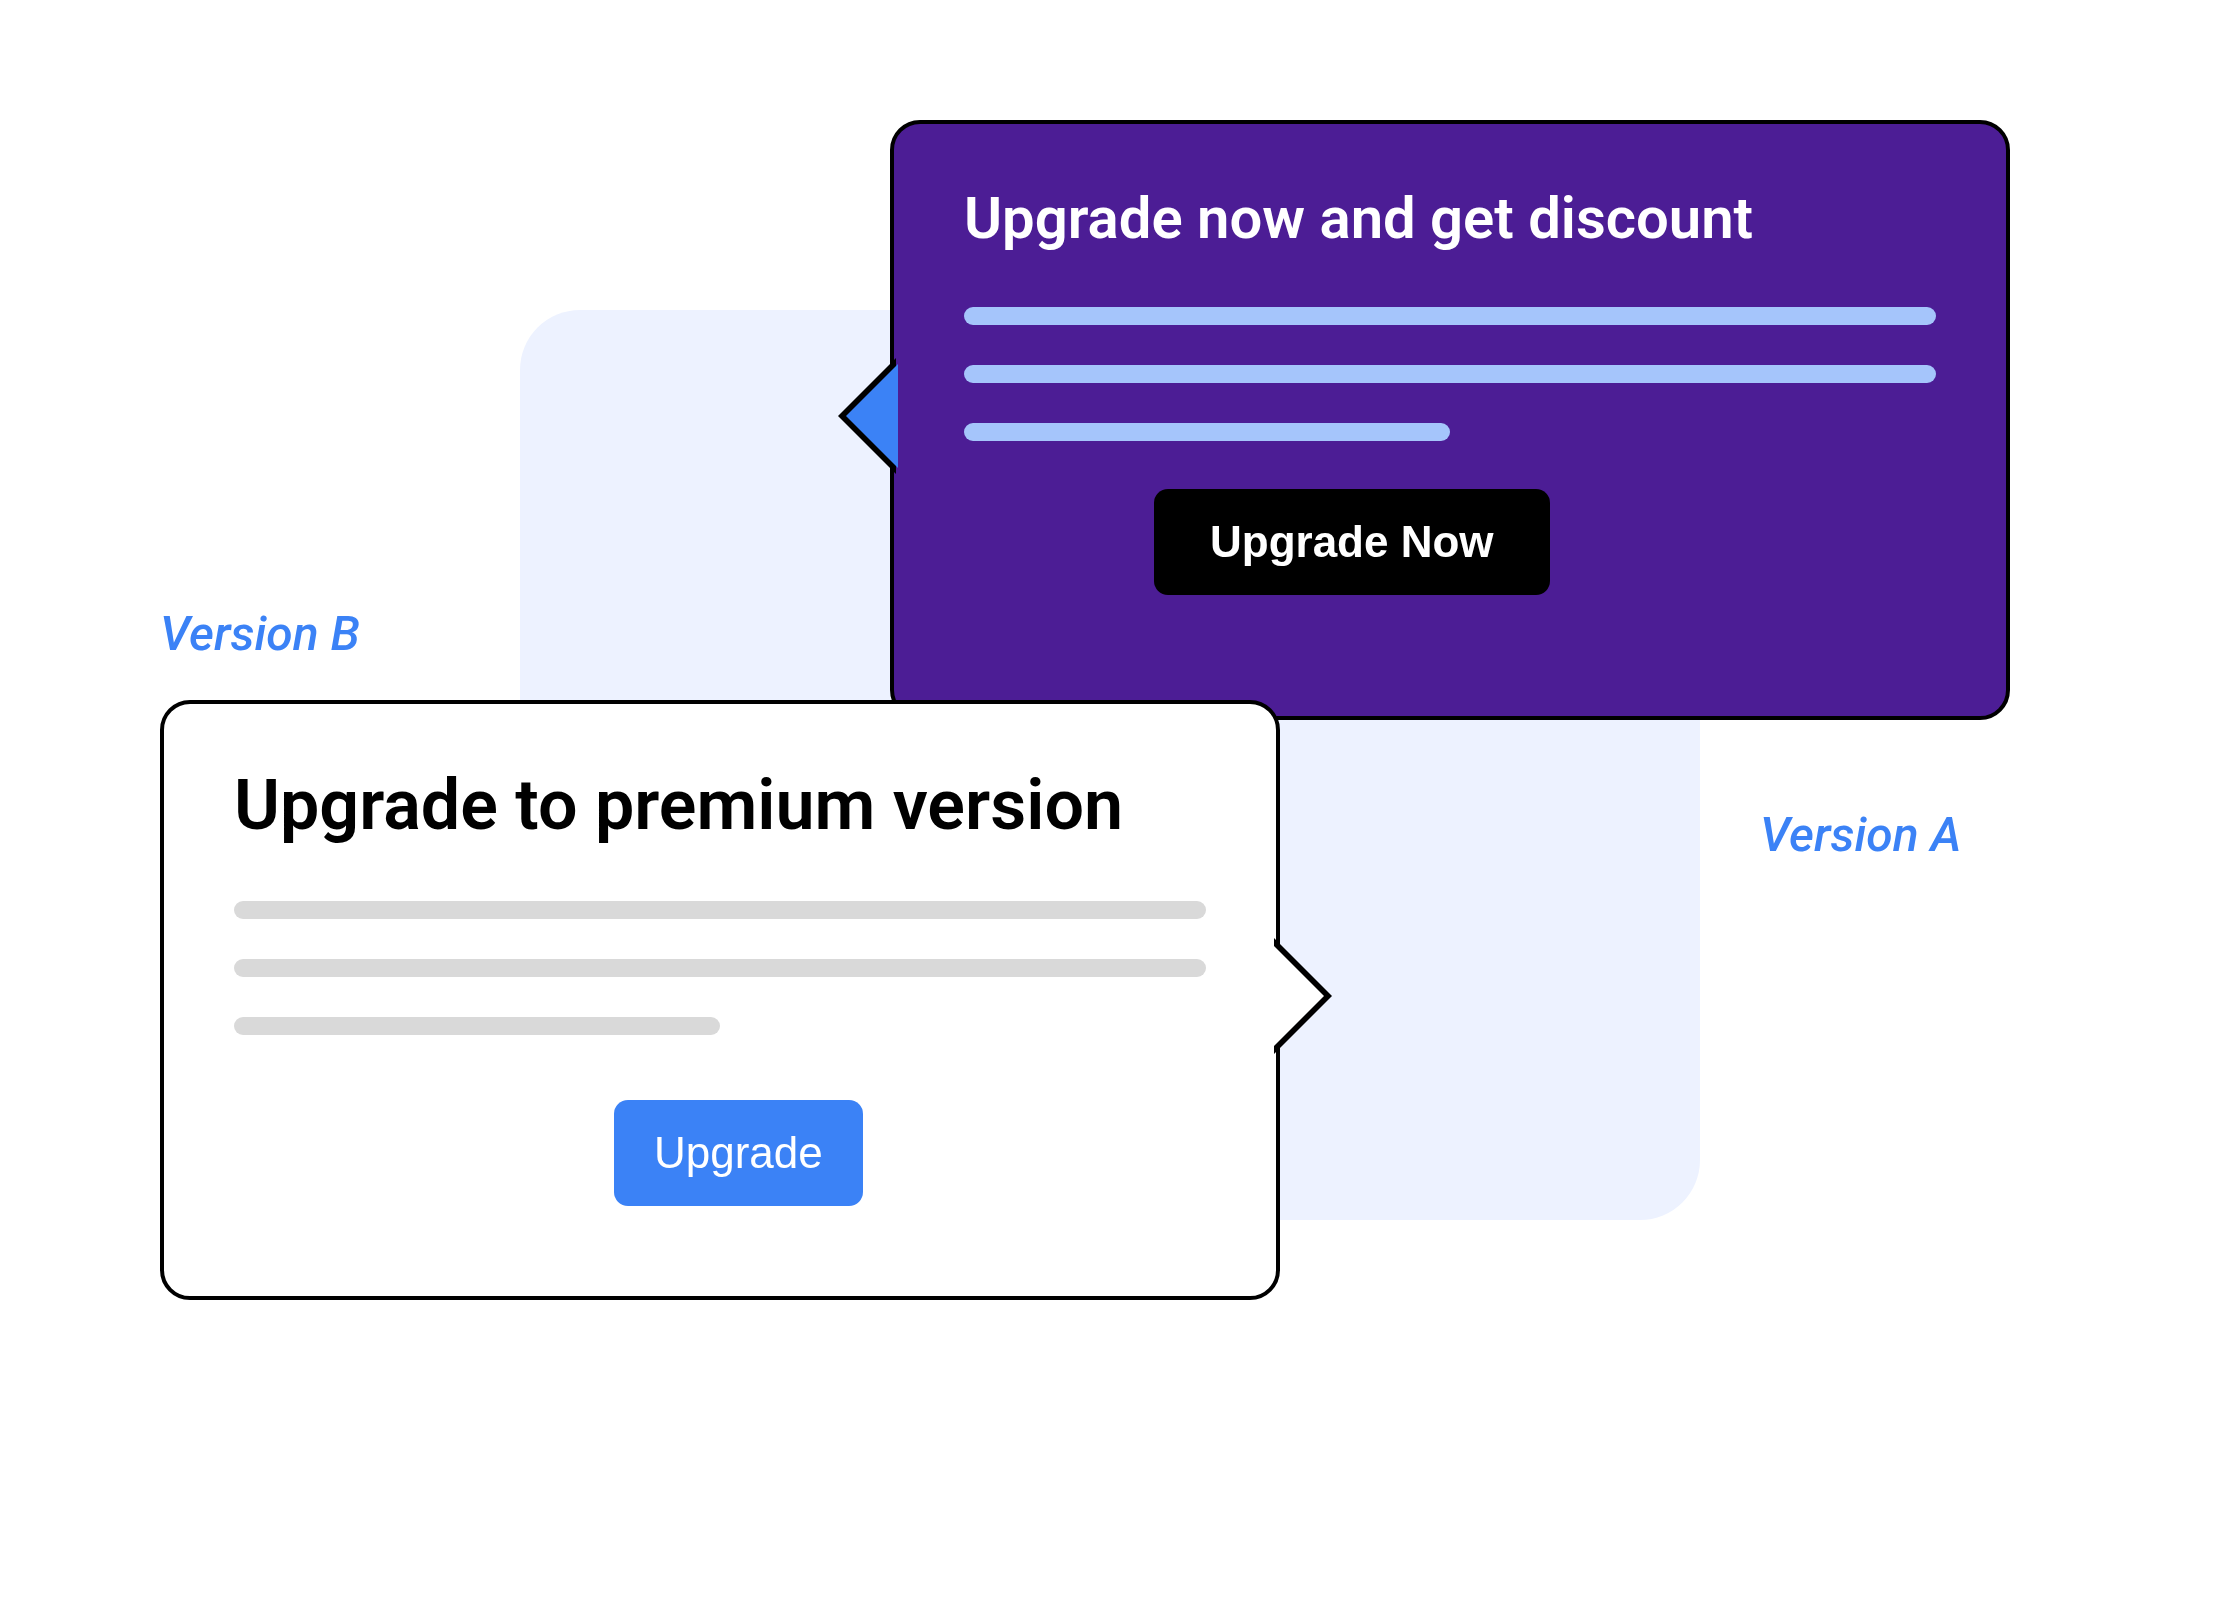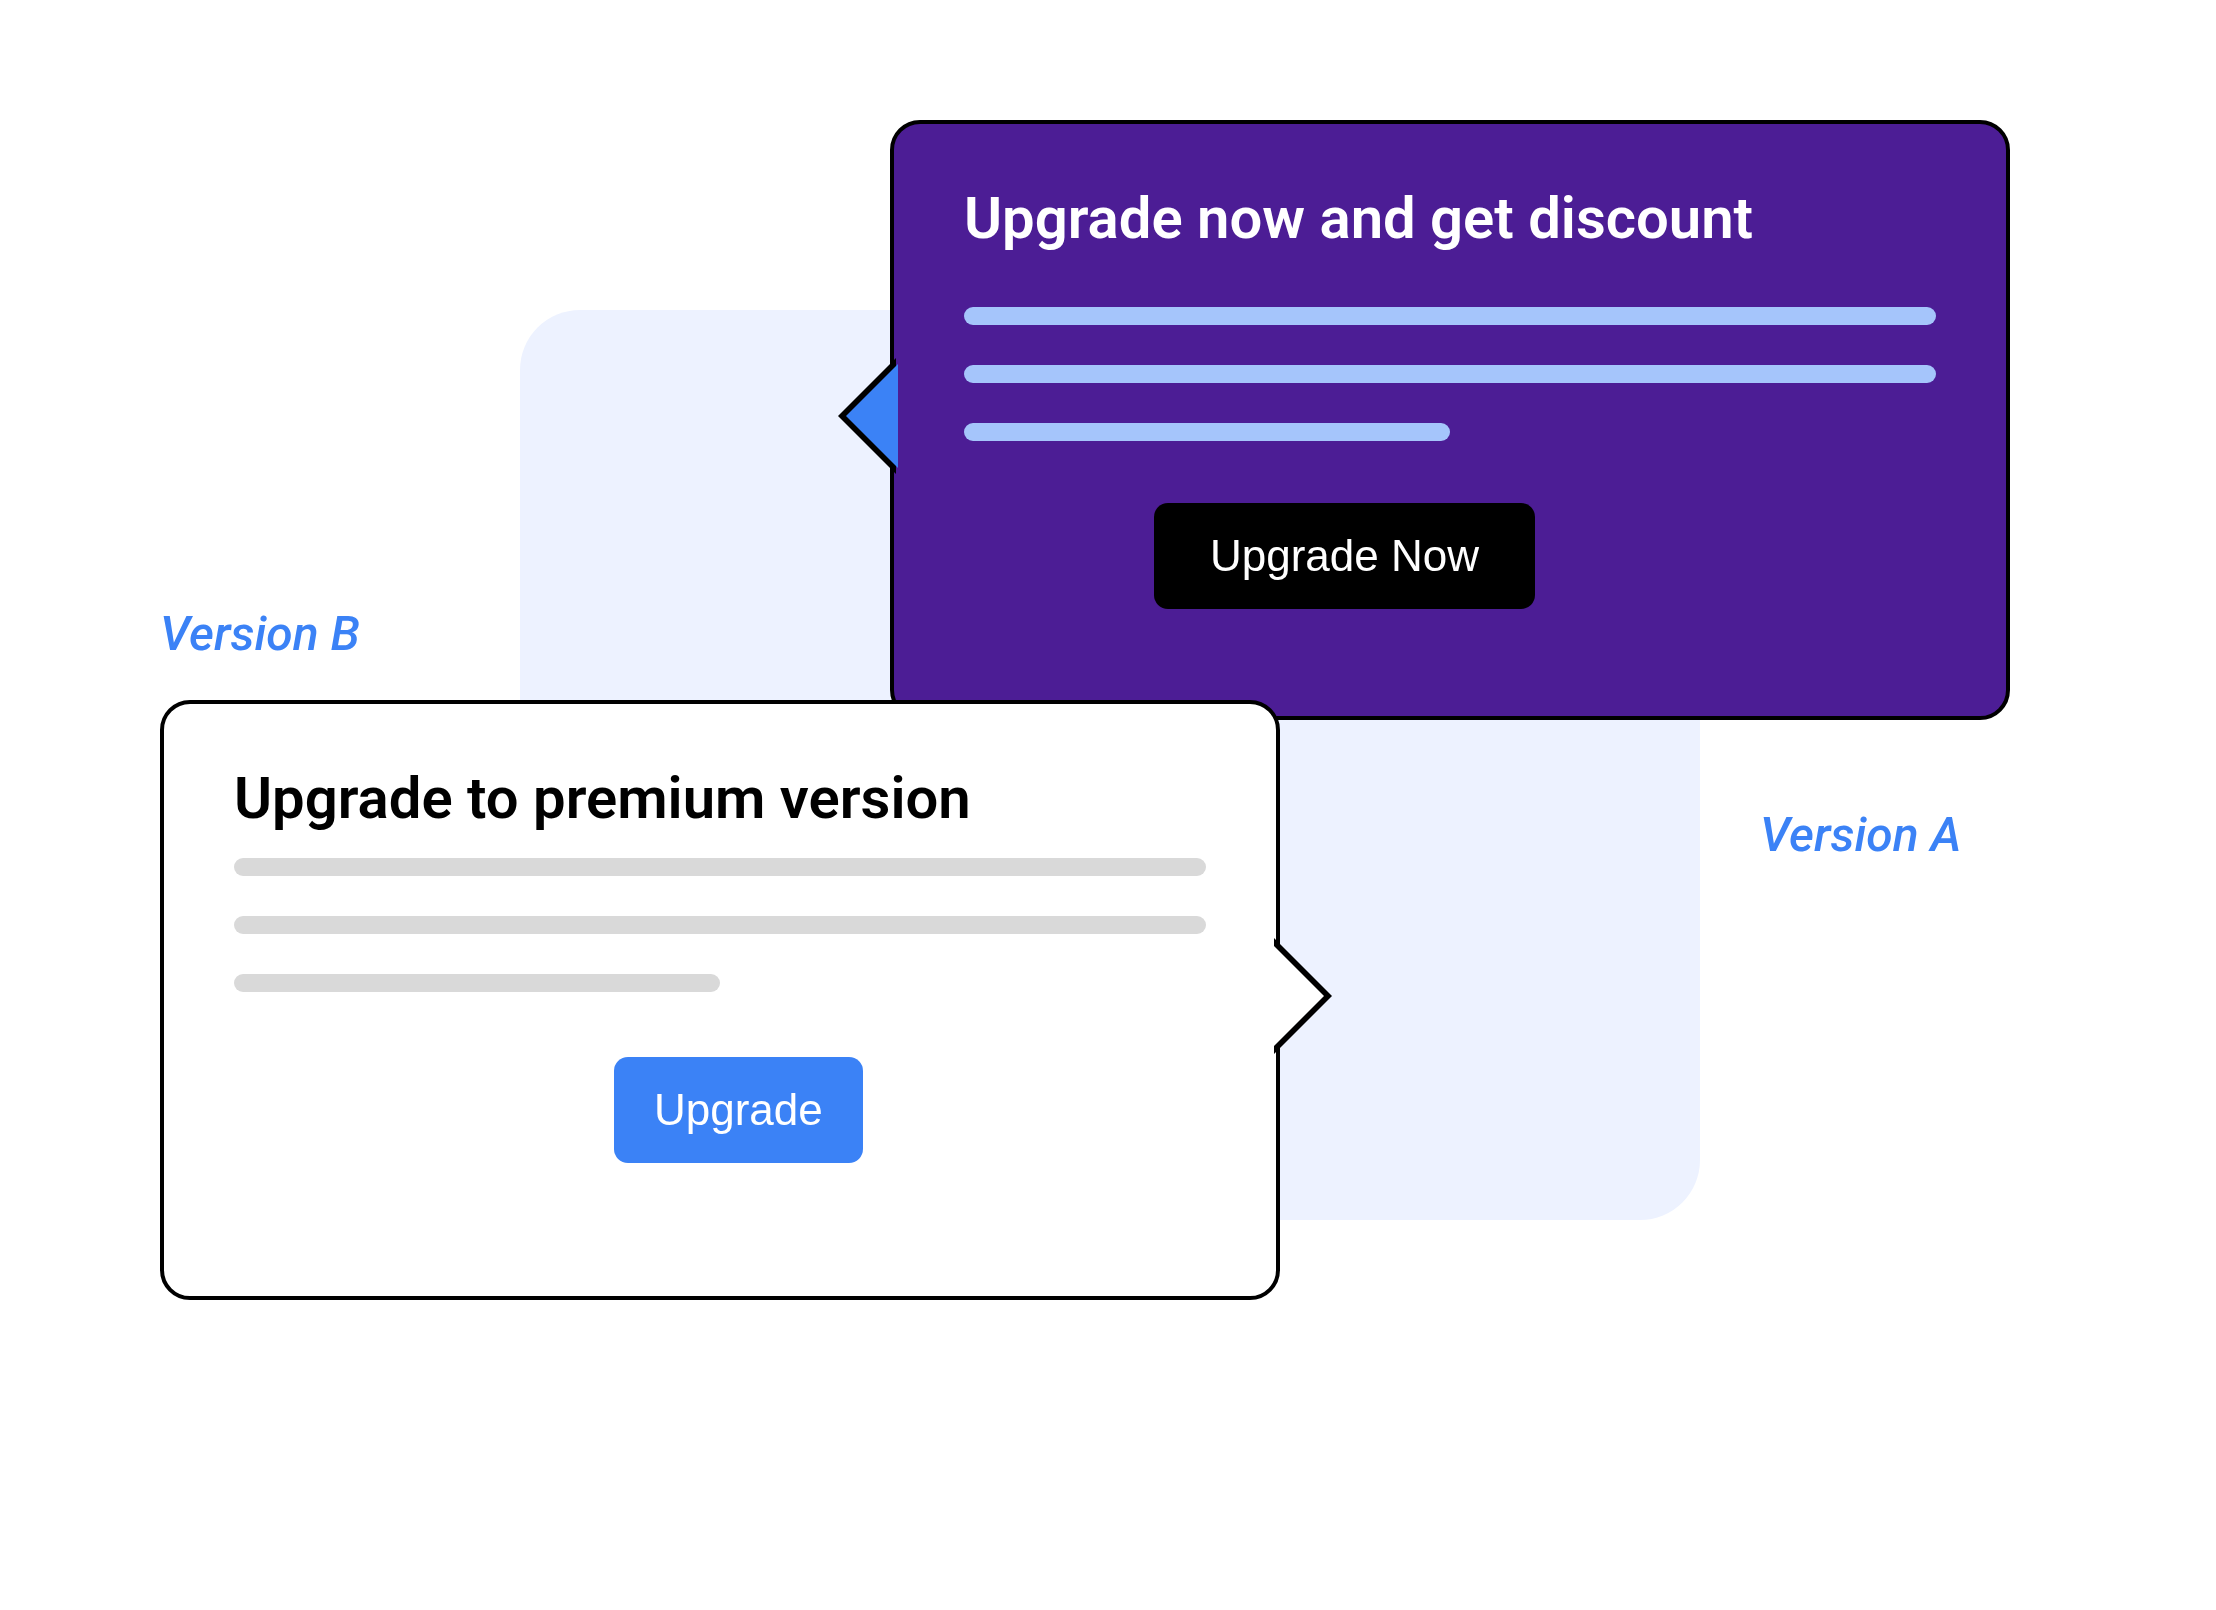--- a/index.html
+++ b/index.html
@@ -73,26 +73,26 @@
     .card-a .line {
       height: 18px;
       background: #a5c5fb;
       border-radius: 9px;
       margin-bottom: 40px;
     }
     .card-a .line.full { width: 100%; }
     .card-a .line.short { width: 50%; }
     .card-a .btn {
       display: inline-block;
-      margin-top: 22px;
+      margin-top: 8px;
       margin-left: 190px;
       background: #000000;
       color: #ffffff;
       font-size: 44px;
-      font-weight: 400;
+      font-weight: 700;
       padding: 28px 56px;
       border-radius: 14px;
       border: none;
       cursor: pointer;
     }
     .card-a .pointer {
       position: absolute;
       left: -48px;
       top: 240px;
       width: 0;
@@ -121,23 +121,23 @@
       width: 1120px;
       height: 600px;
       background: #ffffff;
       border: 4px solid #000000;
       border-radius: 30px;
       padding: 60px 70px 50px 70px;
       z-index: 4;
     }
     .card-b .title {
       color: #000000;
-      font-size: 58px;
+      font-size: 70px;
       font-weight: 600;
-      margin-bottom: 26px;
+      margin-bottom: 55px;
     }
     .card-b .line {
       height: 18px;
       background: #d9d9d9;
       border-radius: 9px;
       margin-bottom: 40px;
     }
     .card-b .line.full { width: 100%; }
     .card-b .line.short { width: 50%; }
     .card-b .btn {

